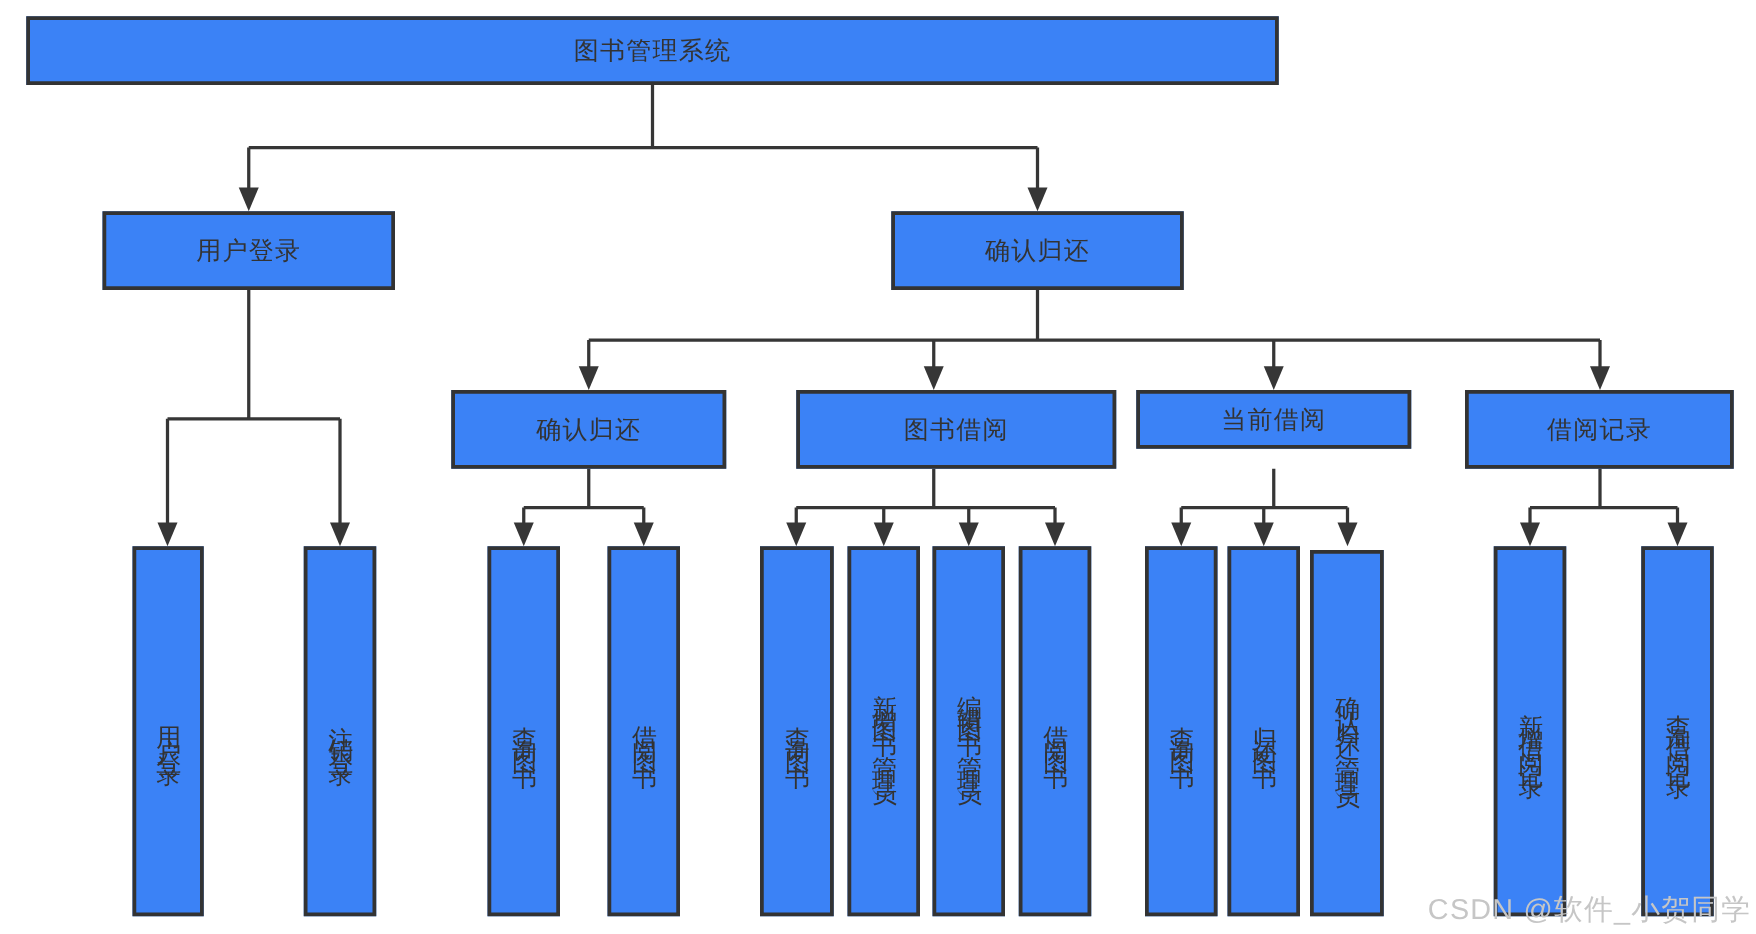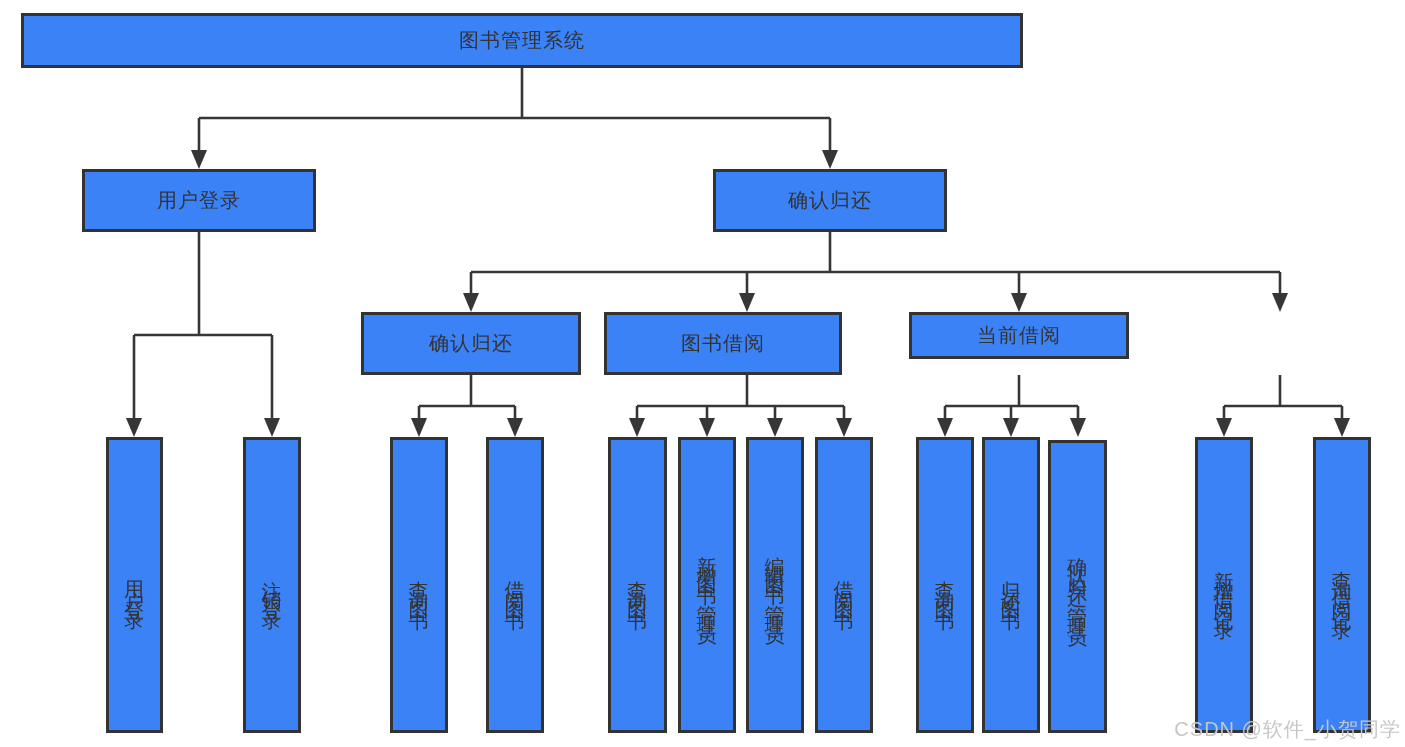--- a/index.html
+++ b/index.html
@@ -31,21 +31,21 @@
   .vbox .vtext{
     writing-mode:vertical-rl;
     text-orientation:mixed;
     letter-spacing:10px;
     line-height:1;
     white-space:nowrap;
   }
   .watermark{
     position:absolute;
     right:4px;bottom:4px;
-    font-size:20px;
+    font-size:23px;
     letter-spacing:1px;
     color:#c6c6c6;
     pointer-events:none;
   }
 </style>
 </head>
 <body>
 
 <div class="canvas">
 
@@ -98,22 +98,23 @@
       <polygon points="1334,418 1350,418 1342,437"></polygon>
     </g>
   </svg>
 
   <div class="box" style="left:21px;top:13px;width:1002px;height:55px">图书管理系统</div>
 
   <div class="box" style="left:82px;top:169px;width:234px;height:63px">用户登录</div>
   <div class="box" style="left:713px;top:169px;width:234px;height:63px">确认归还</div>
 
   <div class="box" style="left:361px;top:312px;width:220px;height:63px">确认归还</div>
-  <div class="box" style="left:604px;top:312px;width:238px;height:63px">图书借阅</div>
+  <div class="box" style="left:637px;top:312px;width:256px;height:63px">图书借阅</div>
   <div class="box" style="left:909px;top:312px;width:220px;height:47px">当前借阅</div>
+  <div class="box" style="left:1172px;top:312px;width:215px;height:63px">借阅记录</div>
 
   <div class="box vbox" style="left:106px;top:437px;width:57px;height:296px">
     <span class="vtext">用户登录</span>
   </div>
   <div class="box vbox" style="left:243px;top:437px;width:58px;height:296px">
     <span class="vtext">注销登录</span>
   </div>
 
   <div class="box vbox" style="left:390px;top:437px;width:58px;height:296px">
     <span class="vtext">查询图书</span>

